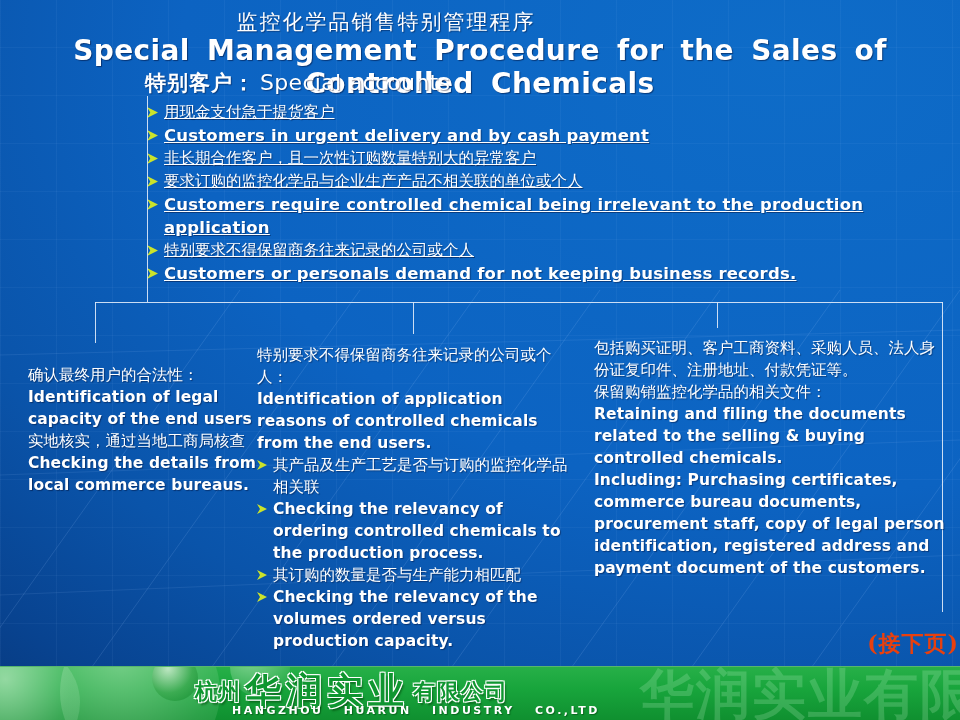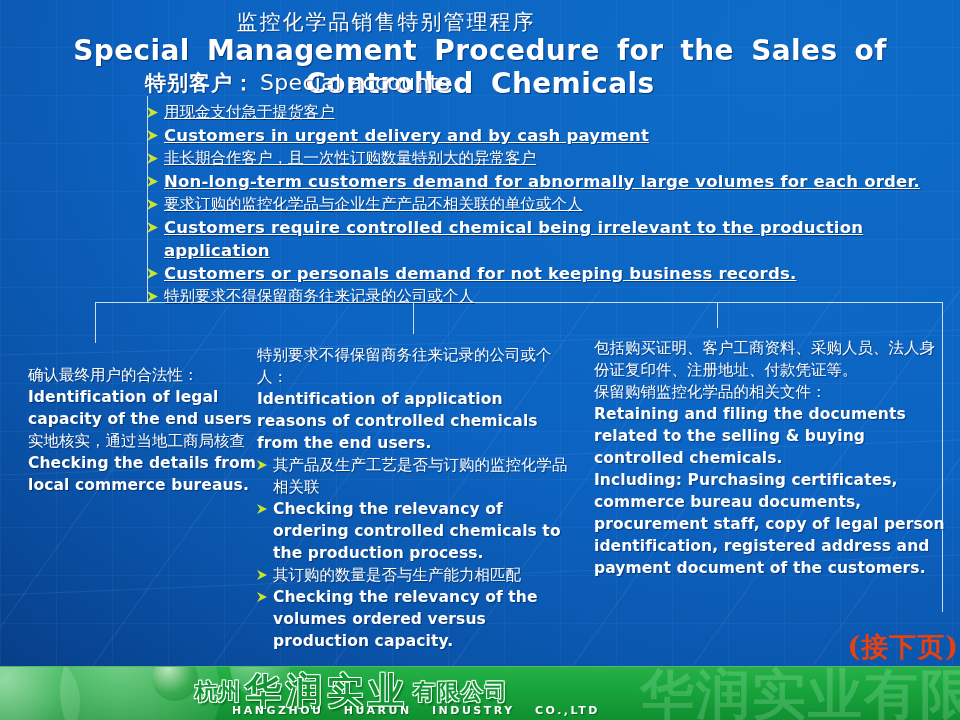--- a/index.html
+++ b/index.html
@@ -46,21 +46,21 @@
   .col .item.en{font-size:15.5px;font-weight:bold;letter-spacing:.1px;}
   .col .item.has-arrow{padding-left:16px;}
   .col .arrow{position:absolute;left:0;top:6px;width:10px;height:10px;}
   .col-1{left:28px;top:344px;width:230px;margin-top:20px;}
   .col-2{left:257px;top:344px;width:318px;}
   .col-3{left:594px;top:337px;width:352px;}
 
   .note{
     position:absolute;right:1px;top:629px;
     font-family:"DejaVu Serif","Liberation Serif",serif;font-weight:bold;
-    font-size:27px;color:#e8400e;letter-spacing:1px;white-space:nowrap;
+    font-size:22px;color:#e8400e;letter-spacing:1px;white-space:nowrap;
   }
 
   .footer{
     position:absolute;left:0;top:666px;width:960px;height:54px;overflow:hidden;
     background:linear-gradient(to bottom,#27b048 0%,#18a53c 40%,#0f8f2f 100%);
     border-top:1px solid rgba(220,255,225,.35);
   }
   .fcircle{position:absolute;border-radius:50%;}
   .fc1{left:-35px;top:-22px;width:115px;height:115px;
     background:radial-gradient(circle at 35% 30%, rgba(225,248,225,.6), rgba(170,225,180,.28) 60%, rgba(130,205,150,.1) 100%);}
@@ -125,39 +125,35 @@
         <span class="btxt">用现金支付急于提货客户</span>
       </div>
       <div class="b-row en">
         <span class="arrow"></span>
         <span class="btxt">Customers in urgent delivery and by cash payment</span>
       </div>
       <div class="b-row cn">
         <span class="arrow"></span>
         <span class="btxt">非长期合作客户，且一次性订购数量特别大的异常客户</span>
       </div>
+      <div class="b-row cn">
+        <span class="arrow"></span>
+        <span class="btxt">要求订购的监控化学品与企业生产产品不相关联的单位或个人</span>
+      </div>
       <div class="b-row en">
         <span class="arrow"></span>
-        <span class="btxt">Non-long-term customers demand for abnormally large volumes for each order.</span>
+        <span class="btxt">Customers require controlled chemical being irrelevant to the production application</span>
       </div>
       <div class="b-row cn">
         <span class="arrow"></span>
-        <span class="btxt">要求订购的监控化学品与企业生产产品不相关联的单位或个人</span>
+        <span class="btxt">特别要求不得保留商务往来记录的公司或个人</span>
       </div>
       <div class="b-row en">
         <span class="arrow"></span>
-        <span class="btxt">Customers require controlled chemical being irrelevant to the production application</span>
-      </div>
-      <div class="b-row en">
-        <span class="arrow"></span>
         <span class="btxt">Customers or personals demand for not keeping business records.</span>
-      </div>
-      <div class="b-row cn">
-        <span class="arrow"></span>
-        <span class="btxt">特别要求不得保留商务往来记录的公司或个人</span>
       </div>
     </div>
 
   <div class="cline" style="left:147px;top:96px;width:1px;height:206px;"></div>
   <div class="cline" style="left:95px;top:302px;width:848px;height:1px;"></div>
   <div class="cline" style="left:95px;top:302px;width:1px;height:41px;"></div>
   <div class="cline" style="left:413px;top:302px;width:1px;height:32px;"></div>
   <div class="cline" style="left:717px;top:302px;width:1px;height:26px;"></div>
   <div class="cline" style="left:942px;top:302px;width:1px;height:310px;"></div>
 

